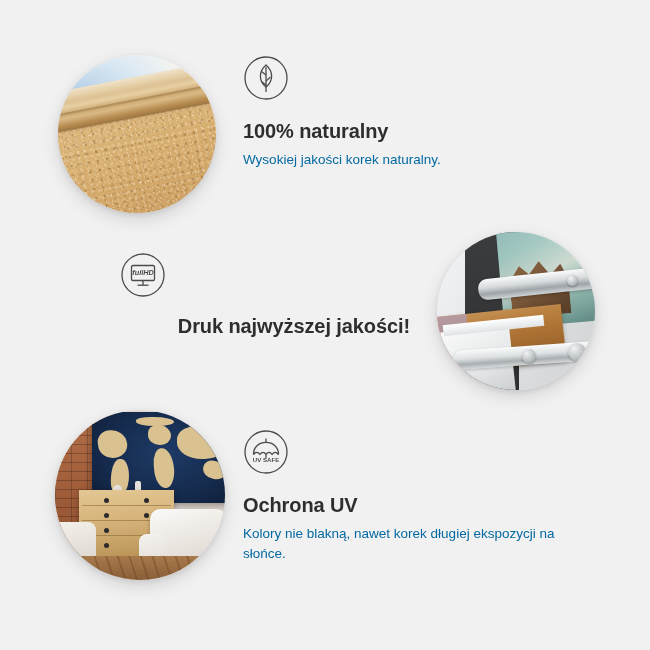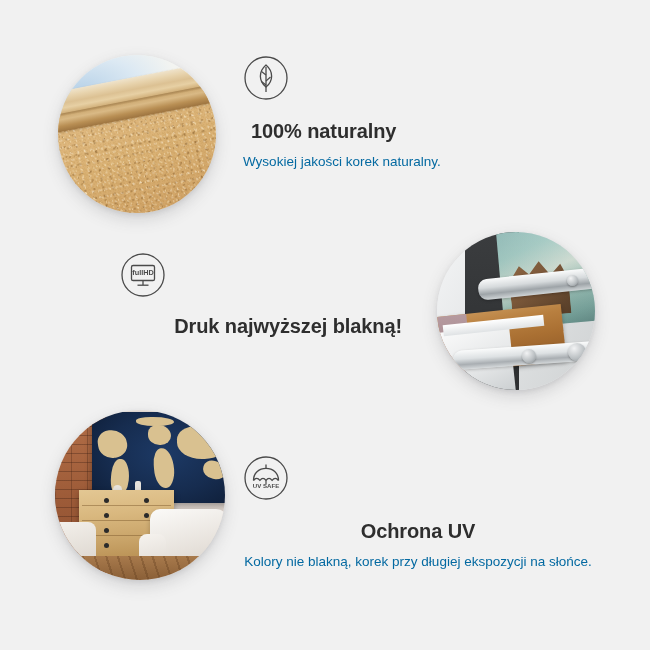--- a/index.html
+++ b/index.html
@@ -181,40 +181,40 @@
       repeating-linear-gradient(72deg, rgba(90,55,25,.30) 0 2px, transparent 2px 11px),
       linear-gradient(180deg,#a87a4c,#8a5f37);
   }
   .rm-vase{position:absolute;left:47%;top:42%;width:6px;height:12px;background:#e6e2db;border-radius:2px 2px 3px 3px;}
   .rm-vase2{position:absolute;left:34%;top:44%;width:9px;height:9px;border-radius:50%;background:#e8e4dd;}
 
   
   .feature{position:absolute;}
   .icon-wrap{display:block;}
   .f-title{
-    margin:8px;
+    margin:0;
     font-size:20px;
     font-weight:700;
     color:#2e2e2e;
     letter-spacing:-.1px;
     line-height:1.25;
   }
   .f-desc{
     margin:6px 0 0 0;
     font-size:13.5px;
     font-weight:400;
     color:#0369a1;
     line-height:1.5;
   }
 
   #feature-natural{left:243px;top:55px;width:330px;text-align:left;}
   #feature-print{left:120px;top:252px;width:290px;text-align:right;}
-  #feature-uv{left:243px;top:455px;width:350px;text-align:center;}
-
-  #feature-print .icon-wrap{margin-left:auto;}
+  #feature-uv{left:243px;top:429px;width:350px;text-align:left;}
+
+  #feature-print .icon-wrap{margin-left:auto;font-style:italic;}
   #feature-natural .f-title,#feature-uv .f-title{margin-top:18px;}
   #feature-print .f-title{margin-top:16px;}
   #feature-print .f-desc{margin-top:5px;}
 
   svg{display:block;}
 </style>
 </head>
 <body>
 
 <div class="stage">
@@ -263,21 +263,21 @@
   <div class="feature" id="feature-print">
     <span class="icon-wrap">
       <svg width="46" height="46" viewBox="0 0 46 46">
         <circle cx="23" cy="23" r="21" fill="none" stroke="#4a4a4a" stroke-width="1.3"></circle>
         <rect x="11.5" y="13.5" width="23" height="15" rx="1.6" fill="none" stroke="#4a4a4a" stroke-width="1.3"></rect>
         <line x1="23" y1="28.5" x2="23" y2="33" stroke="#4a4a4a" stroke-width="1.3"></line>
         <line x1="17.5" y1="33.2" x2="28.5" y2="33.2" stroke="#4a4a4a" stroke-width="1.3"></line>
         <text x="23" y="23.4" text-anchor="middle" font-family="'Liberation Sans',sans-serif" font-size="7.3" font-weight="700" fill="#4a4a4a">fullHD</text>
       </svg>
     </span>
-    <h2 class="f-title">Druk najwyższej blakną!</h2>
+    <h2 class="f-title">Druk najwyższej jakości!</h2>
   </div>
 
   <div class="photo" id="photo-room">
     <div class="inner">
       <div class="rm-wall"></div>
       <div class="rm-brick"></div>
       <div class="rm-map">
         <i class="rm-c1"></i>
           <i class="rm-c2"></i>
           <i class="rm-c3"></i>
@@ -310,16 +310,16 @@
       <svg width="46" height="46" viewBox="0 0 46 46">
         <circle cx="23" cy="23" r="21" fill="none" stroke="#4a4a4a" stroke-width="1.3"></circle>
         <line x1="23" y1="9.5" x2="23" y2="14" stroke="#4a4a4a" stroke-width="1.3"></line>
         <path d="M10.5 25.5 C10.5 17.8 16.3 13.4 23 13.4 C29.7 13.4 35.5 17.8 35.5 25.5" fill="none" stroke="#4a4a4a" stroke-width="1.3"></path>
         <path d="M10.5 25.5 C12.6 22.6 14.9 22.6 16.9 25.5 C18.9 22.6 21.1 22.6 23 25.5 C24.9 22.6 27.1 22.6 29.1 25.5 C31.1 22.6 33.4 22.6 35.5 25.5" fill="none" stroke="#4a4a4a" stroke-width="1.3" stroke-linejoin="round"></path>
         <line x1="23" y1="25.5" x2="23" y2="29" stroke="#4a4a4a" stroke-width="1.2"></line>
         <text x="23" y="32.8" text-anchor="middle" font-family="'Liberation Sans',sans-serif" font-size="6.1" font-weight="700" fill="#4a4a4a">UV SAFE</text>
       </svg>
     </span>
     <h2 class="f-title">Ochrona UV</h2>
-    <p class="f-desc">Kolory nie blakną, korek przy długiej ekspozycji na słońce.</p>
+    <p class="f-desc">Kolory nie blakną, nawet korek długiej ekspozycji na słońce.</p>
   </div>
 
 </div>
 
 </body></html>

